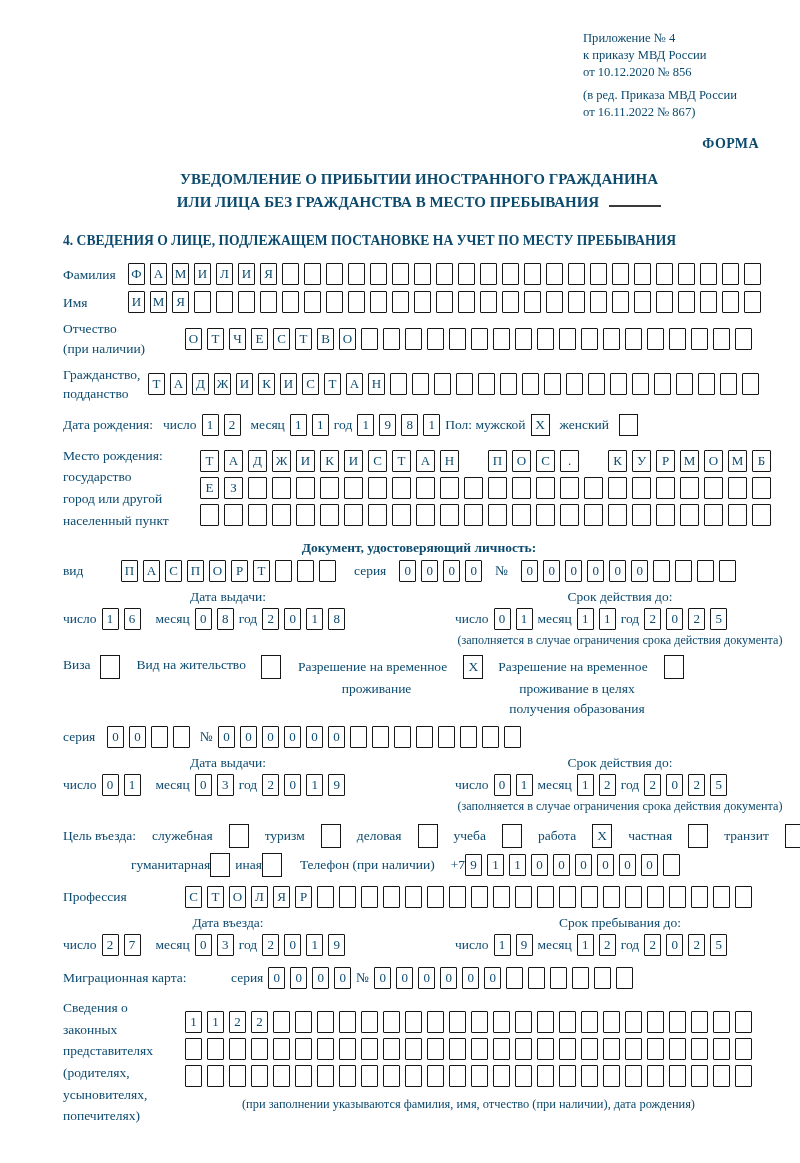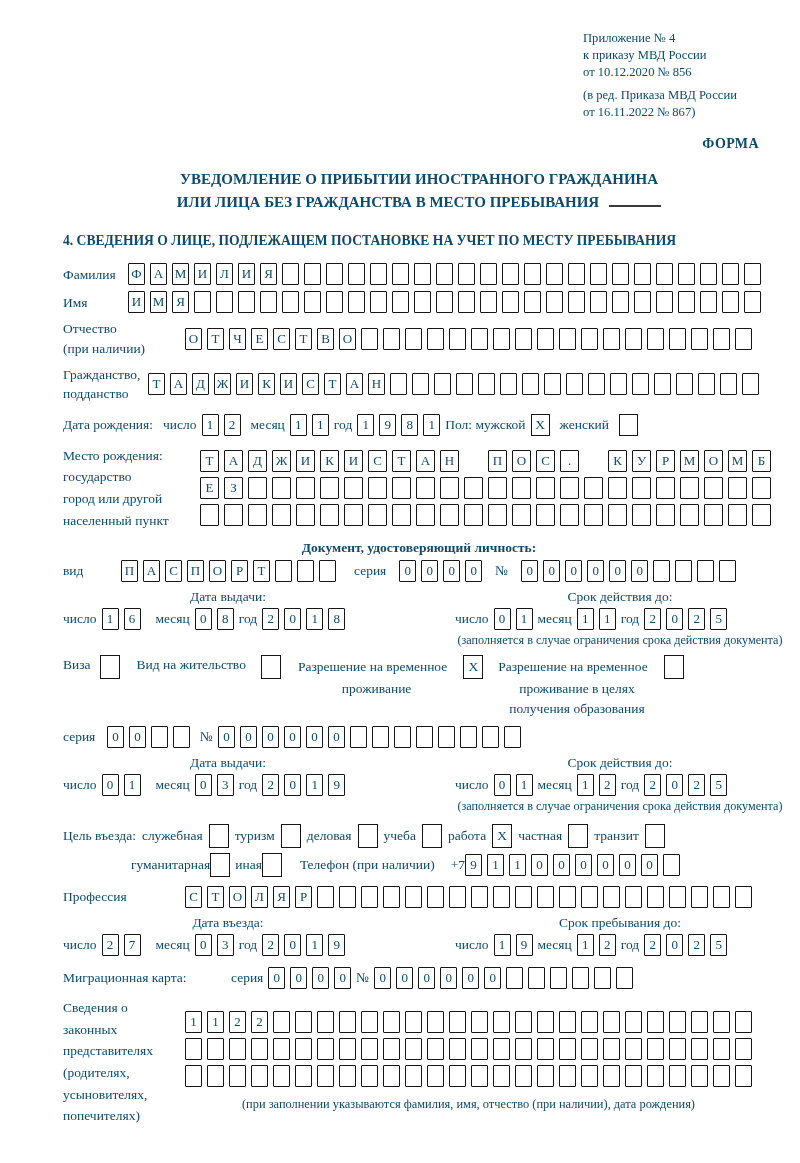--- a/index.html
+++ b/index.html
@@ -36,21 +36,21 @@
   .dleft{width:392px;flex:none;}
   .dright{flex:1;}
   .dhead{text-align:center;margin-bottom:3px;width:330px;}
   .dgroup{display:flex;align-items:center;gap:5px;}
   .dnote{font-size:12.2px;margin-top:3px;text-align:center;}
   .gapL{margin-left:10px;} .gapS{margin-left:5px;}
   .intro{margin-top:9px;line-height:1.55;}
   .visa-row{display:flex;align-items:flex-start;margin-top:7px;gap:9px;}
   .pb{display:flex;flex-direction:column;align-items:center;line-height:1.5;}
   .pb-top{display:flex;align-items:center;gap:16px;}
-  .purpose{display:flex;align-items:center;gap:6px;margin-top:10px;}
+  .purpose{display:flex;align-items:center;gap:16px;margin-top:10px;}
   .purpose2{display:flex;align-items:center;margin-top:5px;margin-left:68px;}
   .note-bottom{font-size:12.4px;margin-top:10px;text-align:center;}
 </style>
 </head>
 <body>
 
 <div class="page">
 
   <div class="appendix">
     <div>Приложение № 4</div>

